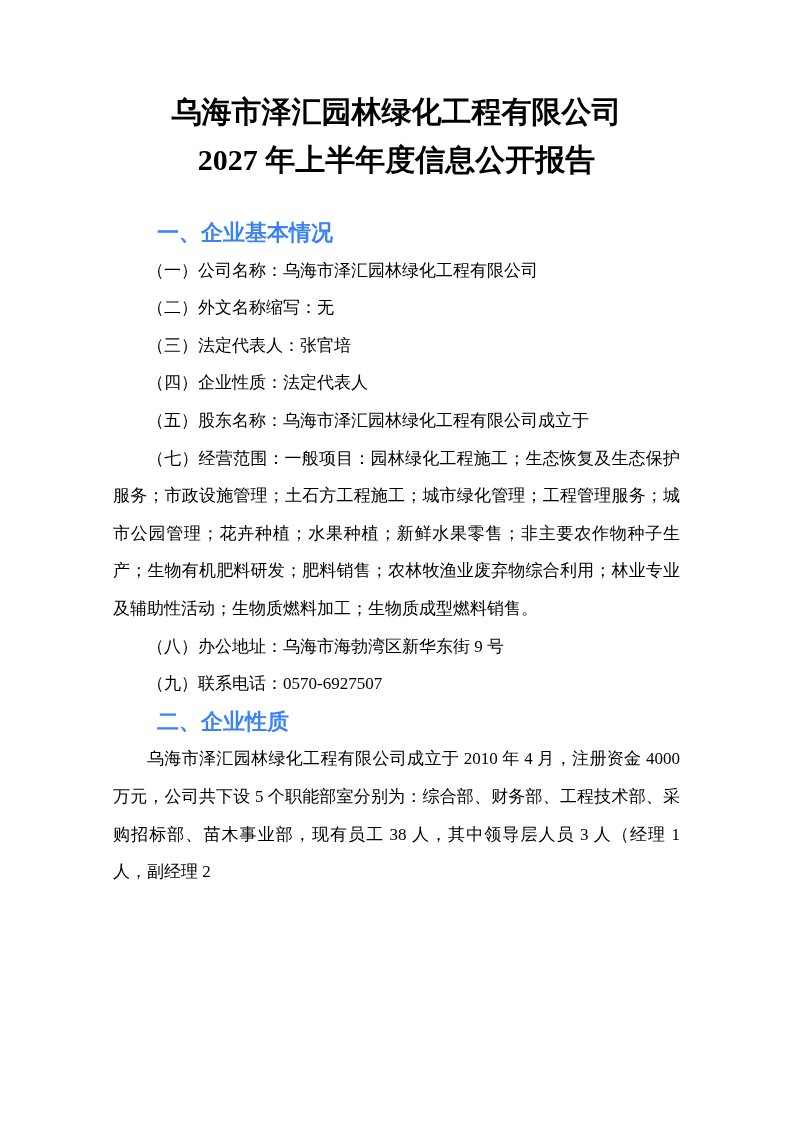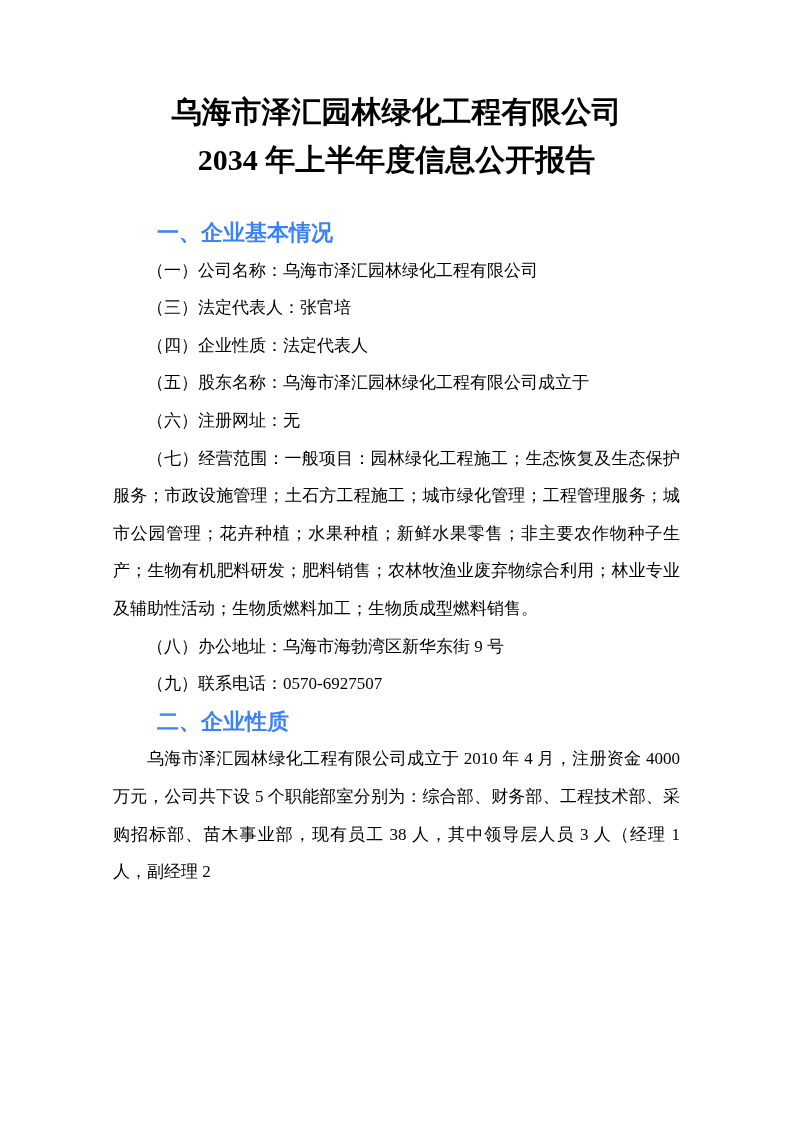--- a/index.html
+++ b/index.html
@@ -58,30 +58,30 @@
     color: #000000;
   }
 </style>
 </head>
 <body>
 
 <div class="page">
 
   <h1 class="doc-title">
     <span class="title-line">乌海市泽汇园林绿化工程有限公司</span>
-    <span class="title-line">2034 年上半年度信息公开报告</span>
+    <span class="title-line">2027 年上半年度信息公开报告</span>
   </h1>
 
   <h2 class="section-heading">一、企业基本情况</h2>
 
   <p class="body-text">（一）公司名称：乌海市泽汇园林绿化工程有限公司</p>
+  <p class="body-text">（二）外文名称缩写：无</p>
   <p class="body-text">（三）法定代表人：张官培</p>
   <p class="body-text">（四）企业性质：法定代表人</p>
   <p class="body-text">（五）股东名称：乌海市泽汇园林绿化工程有限公司成立于</p>
-  <p class="body-text">（六）注册网址：无</p>
   <p class="body-text">（七）经营范围：一般项目：园林绿化工程施工；生态恢复及生态保护服务；市政设施管理；土石方工程施工；城市绿化管理；工程管理服务；城市公园管理；花卉种植；水果种植；新鲜水果零售；非主要农作物种子生产；生物有机肥料研发；肥料销售；农林牧渔业废弃物综合利用；林业专业及辅助性活动；生物质燃料加工；生物质成型燃料销售。</p>
   <p class="body-text">（八）办公地址：乌海市海勃湾区新华东街 9 号</p>
   <p class="body-text">（九）联系电话：0570-6927507</p>
 
   <h2 class="section-heading">二、企业性质</h2>
 
   <p class="body-text">乌海市泽汇园林绿化工程有限公司成立于 2010 年 4 月，注册资金 4000 万元，公司共下设 5 个职能部室分别为：综合部、财务部、工程技术部、采购招标部、苗木事业部，现有员工 38 人，其中领导层人员 3 人（经理 1 人，副经理 2</p>
 
   <div class="page-footer">— 1 —</div>
 

